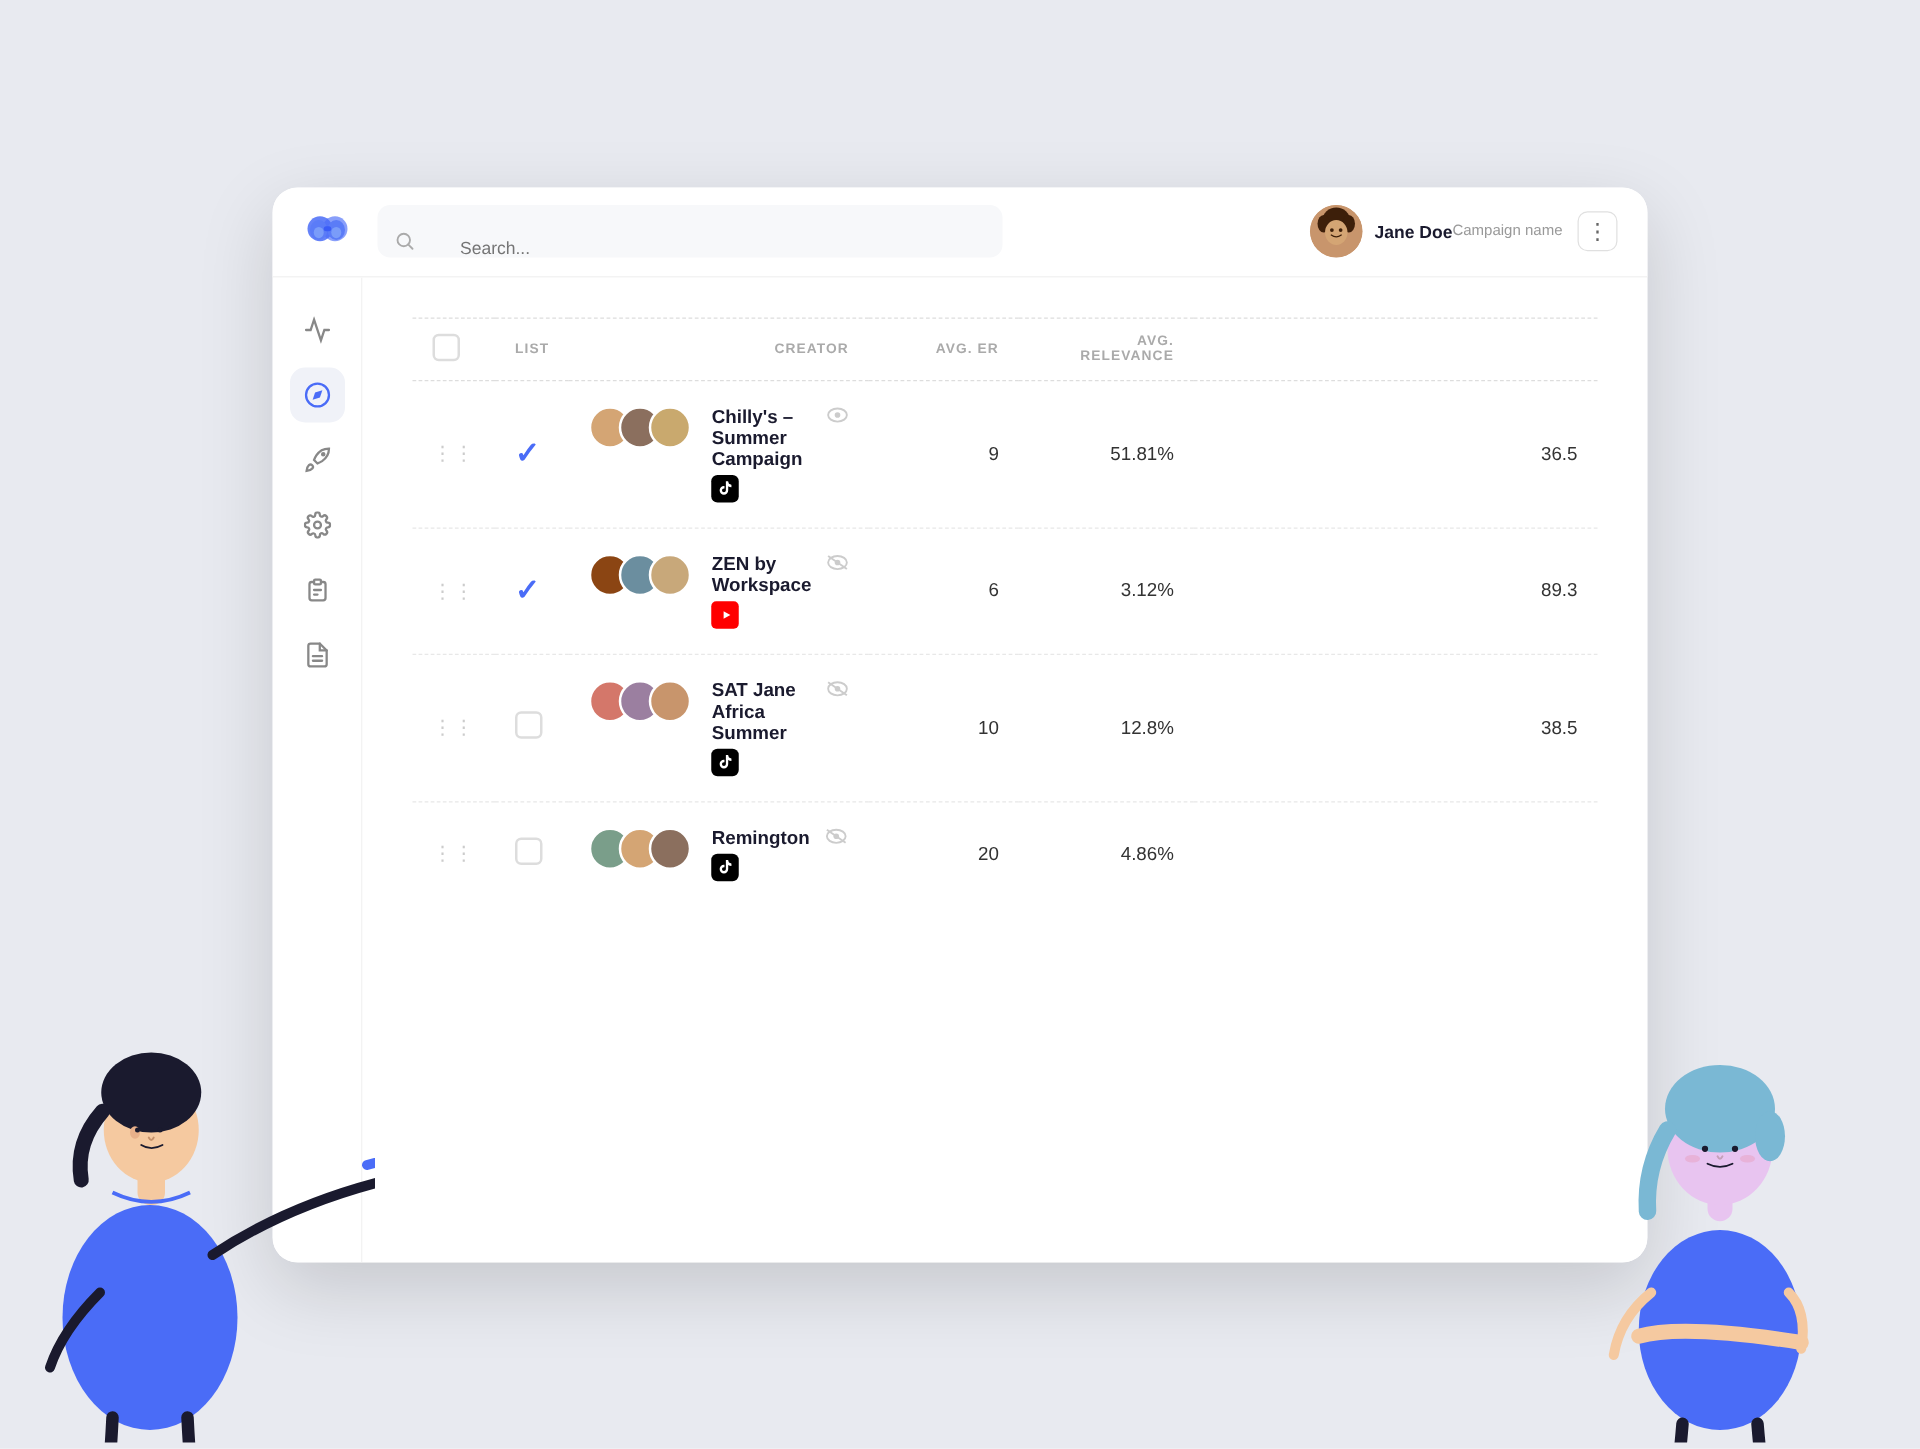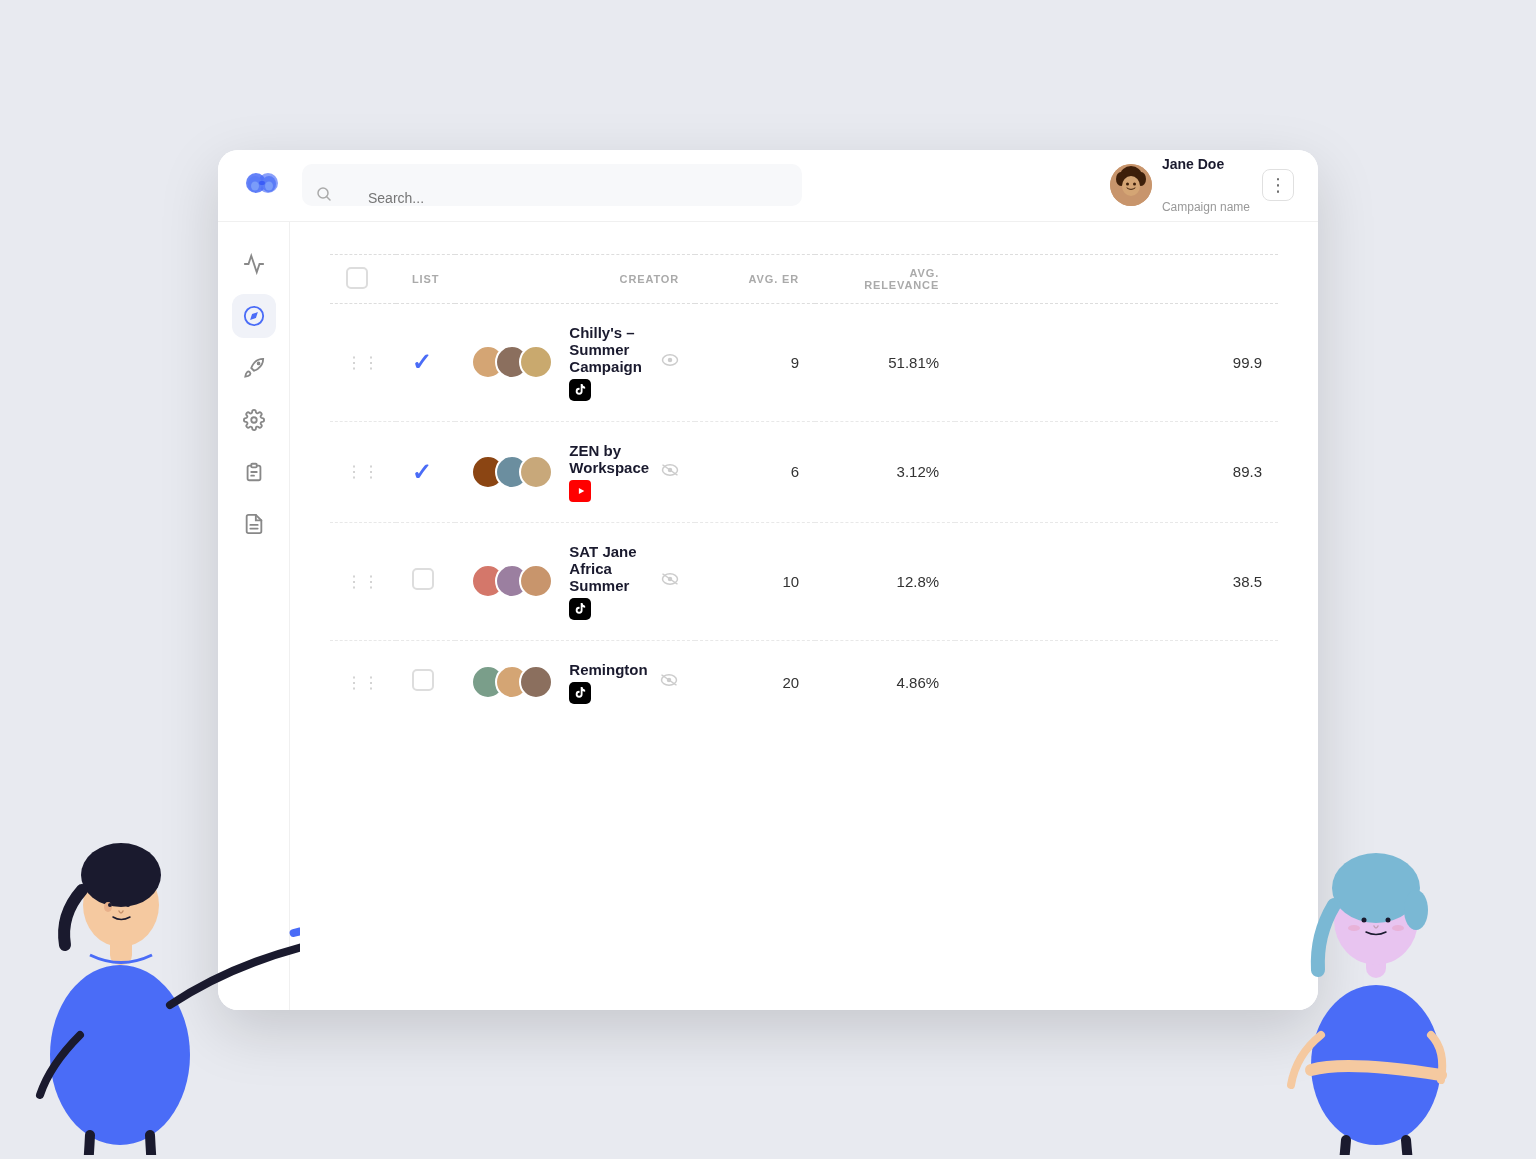--- a/index.html
+++ b/index.html
@@ -83,21 +83,21 @@
       width: 42px;
       height: 42px;
       border-radius: 50%;
       background: #c8956c;
       overflow: hidden;
       display: flex;
       align-items: center;
       justify-content: center;
     }
     .user-avatar svg { width: 42px; height: 42px; }
-    .user-text { display: flex; flex-direction: column; gap: 28px; }
+    .user-text { display: flex; flex-direction: row; }
     .user-name { font-size: 14px; font-weight: 600; color: #1a1a2e; }
     .user-workspace { font-size: 12px; color: #999; }
     .more-btn {
       width: 32px;
       height: 32px;
       border-radius: 8px;
       border: 1px solid #e0e0e0;
       background: #fff;
       display: flex;
       align-items: center;
@@ -196,21 +196,20 @@
       border: 2px solid #ddd;
       border-radius: 5px;
       display: inline-flex;
       align-items: center;
       justify-content: center;
       cursor: pointer;
     }
 
     .list-cell {
       display: flex;
-      align-items: center;
       gap: 12px;
     }
     .avatars-stack {
       display: flex;
       margin-right: 4px;
     }
     .avatar-sm {
       width: 34px;
       height: 34px;
       border-radius: 50%;
@@ -404,21 +403,21 @@
         <span style="color:#ccc;font-size:16px;cursor:pointer;">
         <svg width="18" height="14" viewBox="0 0 24 18" fill="none" stroke="#ccc" stroke-width="2">
                       <ellipse cx="12" cy="9" rx="10" ry="7"></ellipse>
                       <circle cx="12" cy="9" r="3" fill="#ccc" stroke="none"></circle>
                     </svg>
       </span>
       </div>
               </td>
               <td class="td-number">9</td>
               <td class="td-number">51.81%</td>
-              <td class="td-number">99.9</td>
+              <td class="td-number">36.5</td>
             </tr>
             <tr>
               <td style="width: 28px;"><span style="color:#ccc;cursor:grab;font-size:16px;letter-spacing:1px;">⋮⋮</span></td>
               <td style="width: 36px;"><span style="color:#4a6cf7;font-size:24px;font-weight:bold;line-height:1;">✓</span></td>
               <td>
       <div class="list-cell">
         <div class="avatars-stack">
                     <div class="avatar-sm" style="background:#8b4513;"></div>
                     <div class="avatar-sm" style="background:#6b8e9f;"></div>
                     <div class="avatar-sm" style="background:#c8a87a;"></div>

